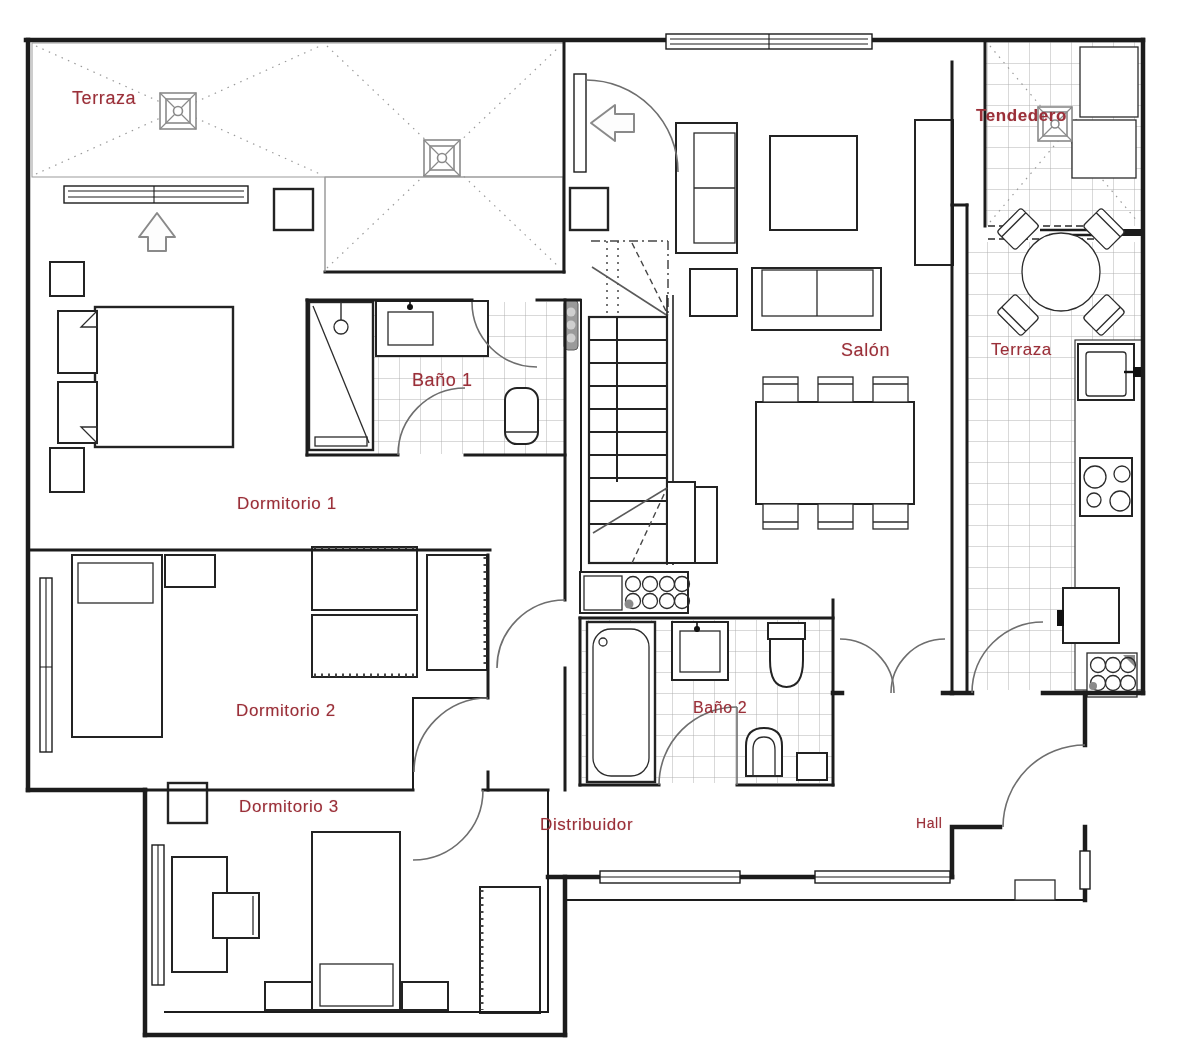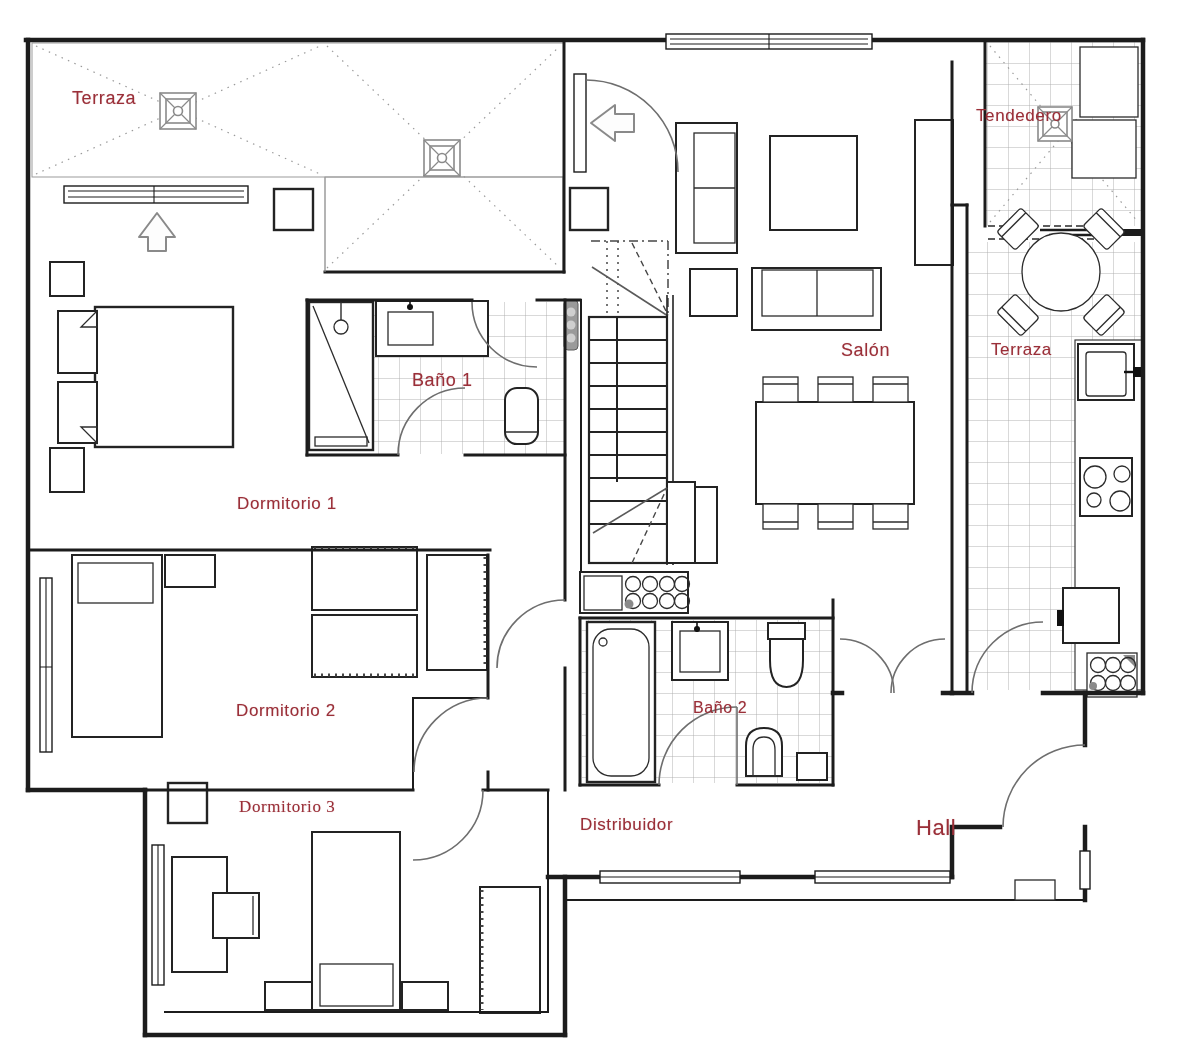--- a/index.html
+++ b/index.html
@@ -429,23 +429,23 @@
 
     <g>
       <path class="arc" d="M1003,827 A82,82 0 0 1 1085,745"></path>
     </g>
 
     <rect x="1015" y="880" width="40" height="20" class="furn-w"></rect>
   </g>
 </svg>
 
   <span class="room-label" style="left:72px;  top:88px;  font-size:18px;">Terraza</span>
-  <span class="room-label" style="left:976px; top:106px;">Tendedero</span>
+  <span class="room-label" style="left:976px; top:106px;font-weight:bold;">Tendedero</span>
   <span class="room-label" style="left:801px; top:340px; font-size:18px;margin-left:40px;">Salón</span>
   <span class="room-label" style="left:991px; top:340px;">Terraza</span>
   <span class="room-label" style="left:412px; top:370px; font-size:18px;">Baño 1</span>
   <span class="room-label" style="left:237px; top:494px;text-align:center;">Dormitorio 1</span>
   <span class="room-label" style="left:236px; top:701px;">Dormitorio 2</span>
-  <span class="room-label" style="left:239px; top:797px;font-family:Liberation Serif, serif;">Dormitorio 3</span>
+  <span class="room-label" style="left:239px; top:797px;">Dormitorio 3</span>
   <span class="room-label" style="left:693px; top:699px; font-size:16px;">Baño 2</span>
-  <span class="room-label" style="left:540px; top:815px;margin-left:40px;">Distribuidor</span>
-  <span class="room-label" style="left:916px; top:815px; font-size:22px;">Hall</span>
+  <span class="room-label" style="left:540px; top:815px;">Distribuidor</span>
+  <span class="room-label" style="left:916px; top:815px; font-size:14px;">Hall</span>
 </div>
 
 </body></html>

